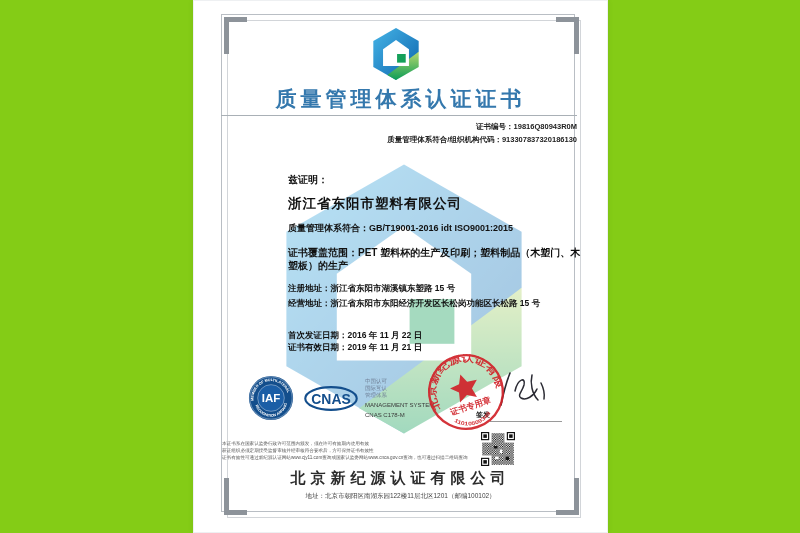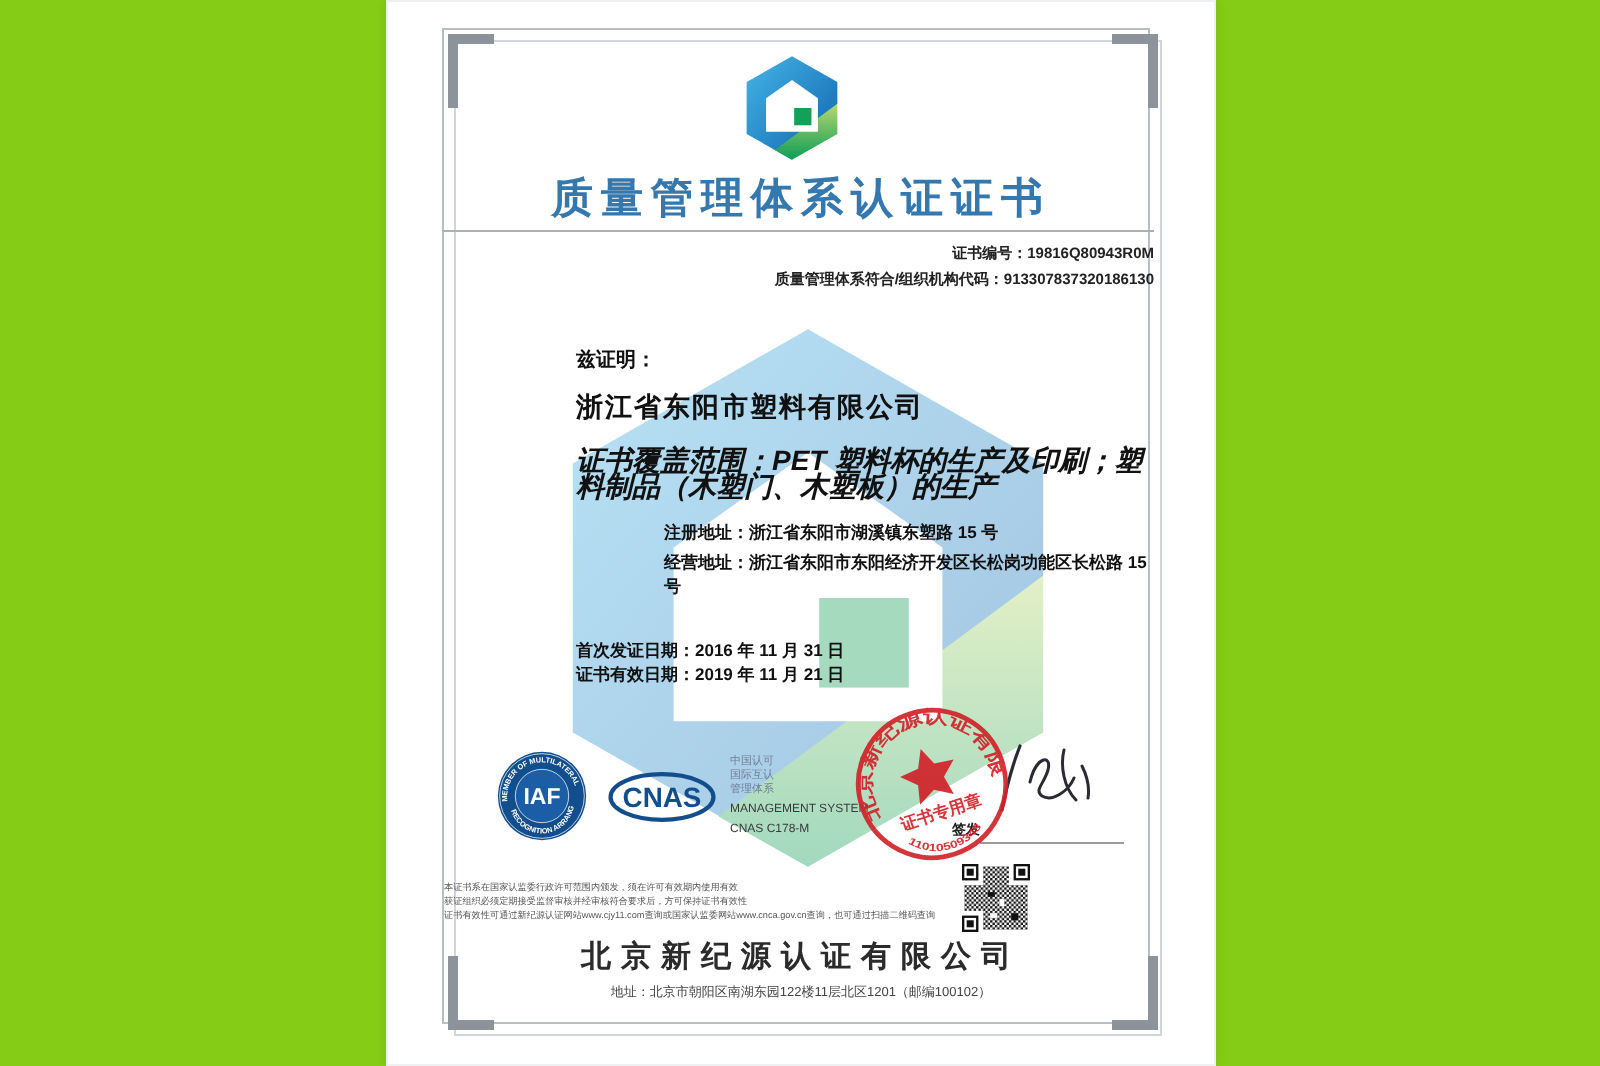--- a/index.html
+++ b/index.html
@@ -30,23 +30,23 @@
     font-size:21px; font-weight:700; letter-spacing:4px; color:#3478ad; }
   .title-rule { position:absolute; left:27px; top:114px; width:356px; border-top:1px solid #a9b0b6; }
 
   .meta { position:absolute; right:30px; top:119px; text-align:right;
     font-size:7.5px; font-weight:700; color:#222; line-height:13px; }
 
   .body-block { position:absolute; left:94px; top:172px; width:296px; color:#111; }
   .attest   { font-size:10px; font-weight:700; }
   .company  { font-size:13.5px; font-weight:700; margin-top:8px; letter-spacing:1px; }
   .standard { font-size:9px;  font-weight:700; margin-top:9px; }
-  .scope    { font-size:14px; font-weight:700; margin-top:11px; line-height:13px;font-style:italic; }
+  .scope    { font-size:10px; font-weight:700; margin-top:11px; line-height:13px; }
   .addr     { font-size:8.5px; font-weight:700; margin-top:3px; line-height:12px; }
-  .addr-wrap{ margin-top:10px;margin-left:44px; }
+  .addr-wrap{ margin-top:10px; }
   .dates    { margin-top:20px; font-size:8.5px; font-weight:700; line-height:12px; }
 
   .accred { position:absolute; left:54px; top:374px; display:flex; align-items:center; }
   .iaf  { width:46px; height:46px; }
   .cnas { width:56px; height:27px; margin-left:9px; }
   .accred-text { margin-left:6px; }
   .accred-cn { font-size:5.5px; line-height:7px; color:#6f7f96; }
   .accred-en { font-size:6px; line-height:8px; color:#3a3a3a; margin-top:2px; }
 
   .stamp { position:absolute; left:232px; top:351px; width:80px; height:80px;
@@ -112,27 +112,28 @@
     <div class="title-rule"></div>
 
     <div class="meta">
       <div><span>证书编号：</span><span>19816Q80943R0M</span></div>
       <div><span>质量管理体系符合/组织机构代码：</span><span>913307837320186130</span></div>
     </div>
 
     <div class="body-block">
       <div class="attest">兹证明：</div>
       <div class="company">浙江省东阳市塑料有限公司</div>
+      <div class="standard">质量管理体系符合：GB/T19001-2016 idt ISO9001:2015</div>
       <div class="scope">证书覆盖范围：PET 塑料杯的生产及印刷；塑料制品（木塑门、木塑板）的生产</div>
       <div class="addr-wrap">
         <div class="addr">注册地址：浙江省东阳市湖溪镇东塑路 15 号</div>
         <div class="addr">经营地址：浙江省东阳市东阳经济开发区长松岗功能区长松路 15 号</div>
       </div>
       <div class="dates">
-        <div>首次发证日期：2016 年 11 月 31 日</div>
+        <div>首次发证日期：2016 年 11 月 22 日</div>
         <div>证书有效日期：2019 年 11 月 21 日</div>
       </div>
     </div>
 
     <div class="accred">
       <svg class="iaf" viewBox="0 0 100 100">
         <circle cx="50" cy="50" r="48" fill="#134e8c"></circle>
         <circle cx="50" cy="50" r="46" fill="none" stroke="#ffffff" stroke-width="0.8"></circle>
         <circle cx="50" cy="50" r="29" fill="#1b5ea6" stroke="#ffffff" stroke-width="0.8"></circle>
         <defs>

